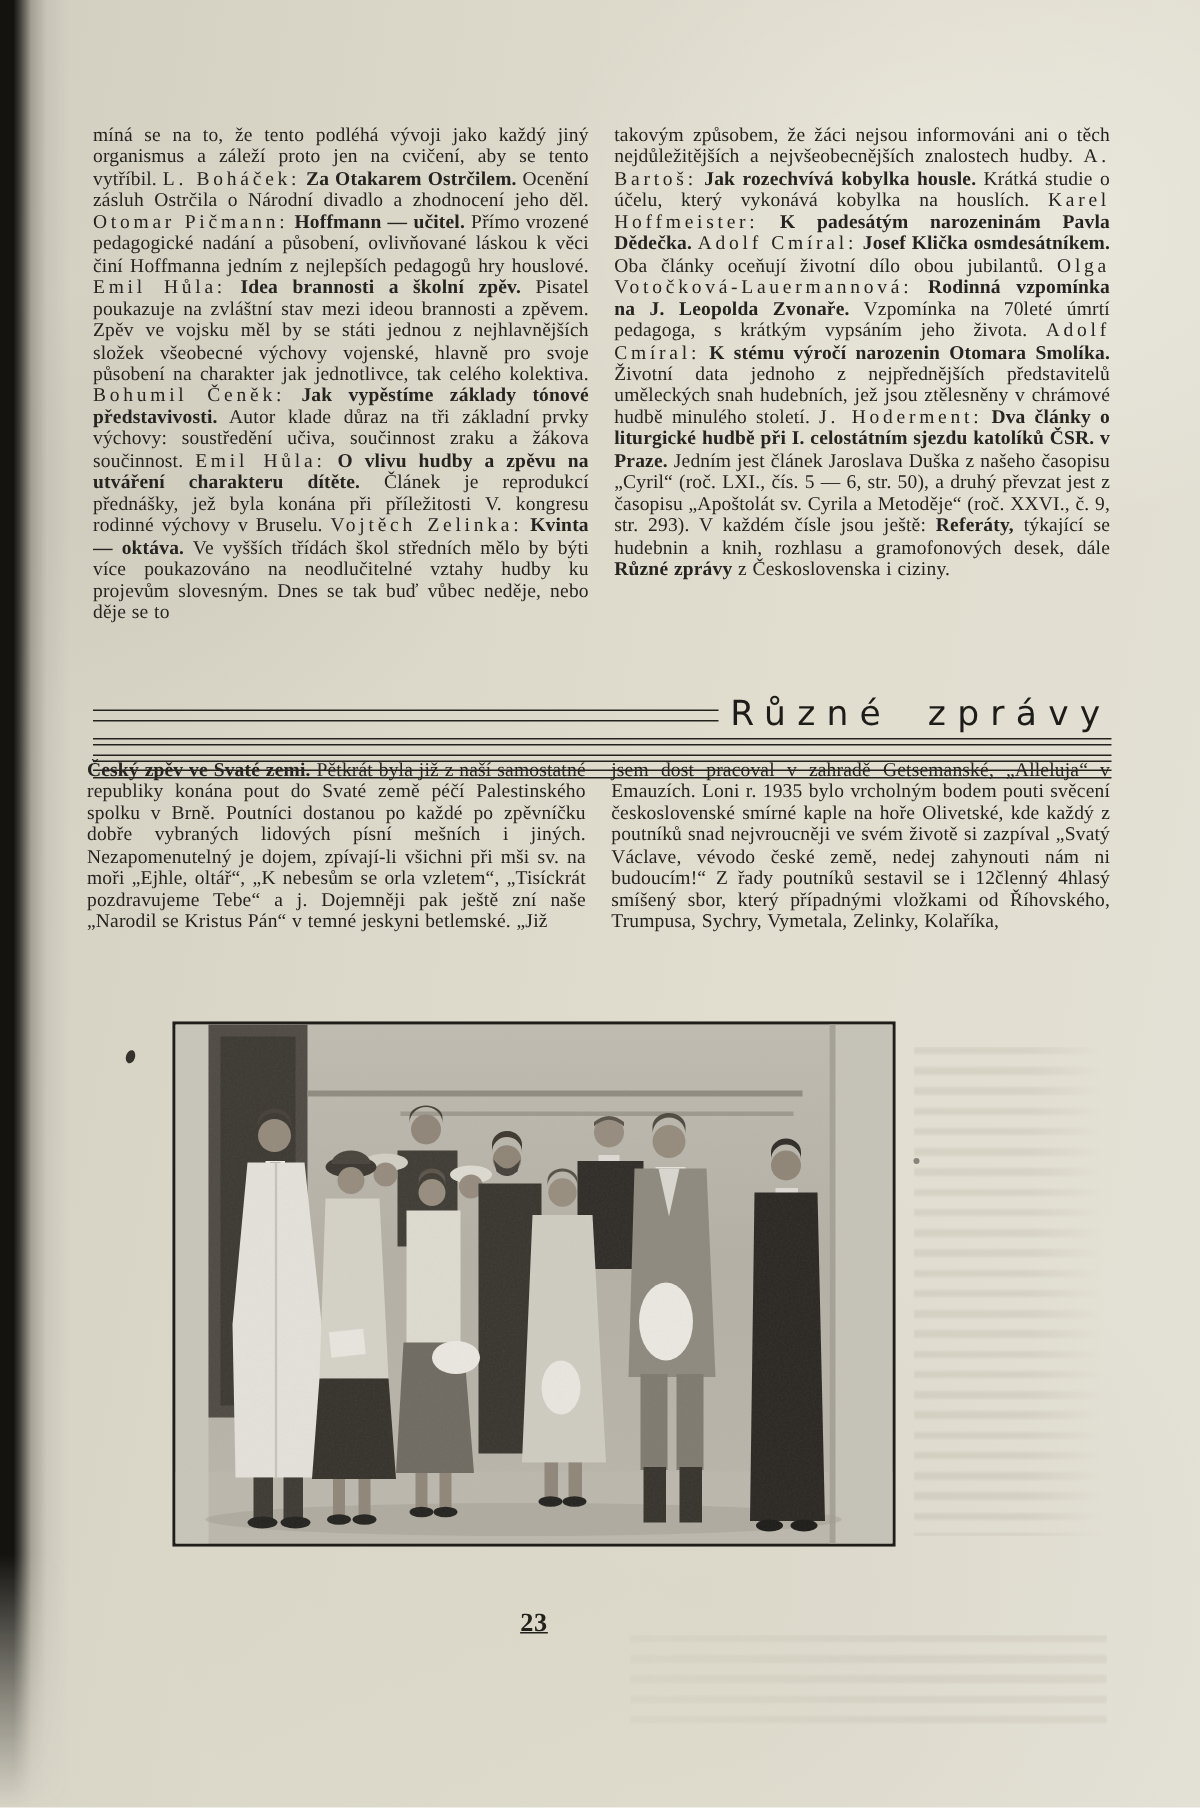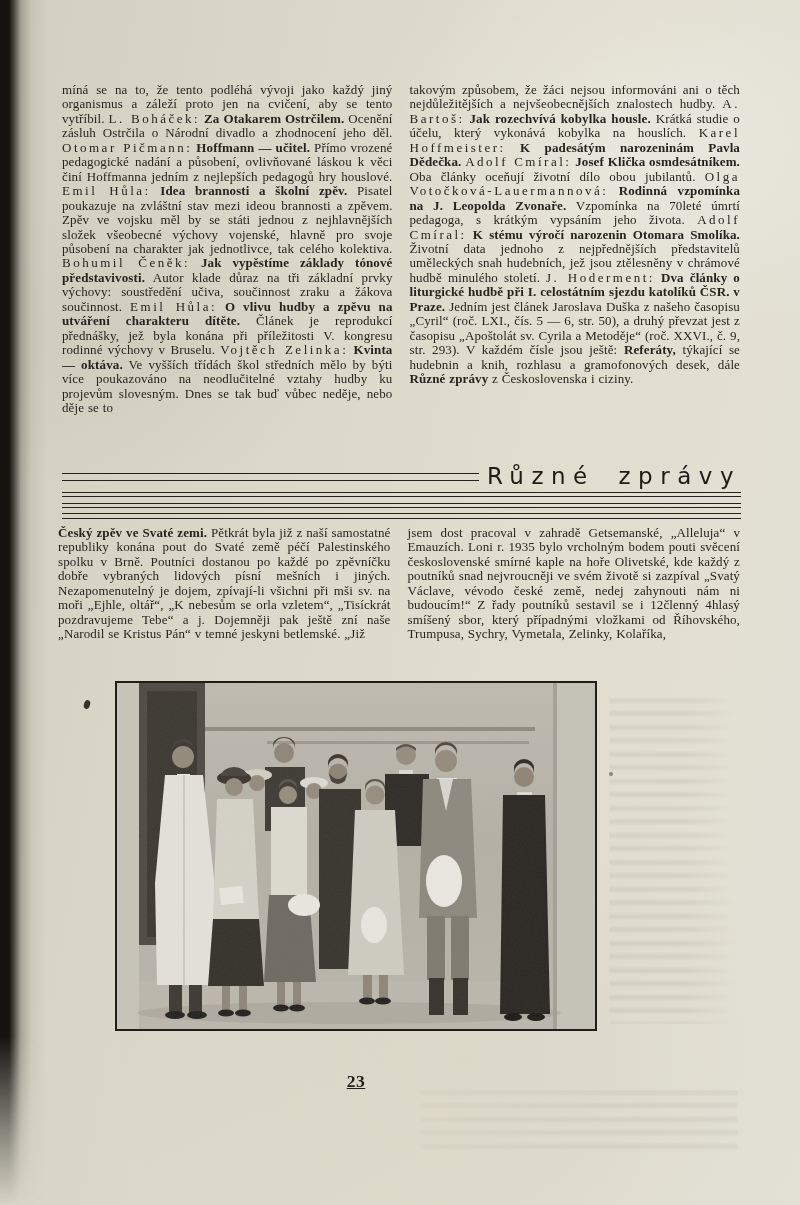--- a/index.html
+++ b/index.html
@@ -19,21 +19,21 @@
   }
   .scan-edge{
     position:absolute;left:0;top:0;width:46px;height:1205px;
     background:linear-gradient(90deg,#141310 0 9px,rgba(20,19,16,.78) 13px,rgba(88,84,74,.38) 21px,rgba(140,136,124,.16) 31px,transparent 46px);
     -webkit-mask-image:linear-gradient(180deg,#000 0 86%,rgba(0,0,0,.4) 94%,transparent 100%);
     mask-image:linear-gradient(180deg,#000 0 86%,rgba(0,0,0,.4) 94%,transparent 100%);
   }
   
   .cols{position:absolute;display:flex;gap:17px;overflow:hidden;}
   .cols-upper{left:62px;top:83px;width:678px;height:394px;}
-  .cols-lower{left:58px;top:526px;width:682px;height:149px;}
+  .cols-lower{left:58px;top:506px;width:682px;height:149px;}
   .col{
     flex:1;text-align:justify;
     font-size:13px;line-height:14.45px;letter-spacing:.12px;word-spacing:.4px;
   }
   .col .b{font-weight:bold;}
   .col .sp{letter-spacing:2.5px;}
   
   .section-header{position:absolute;left:62px;top:463px;width:679px;}
   .hdr-row{display:flex;align-items:center;gap:8px;}
   .hdr-lines{flex:1;height:6px;border-top:1.7px solid #24221d;border-bottom:1.7px solid #24221d;margin-top:2px;}

